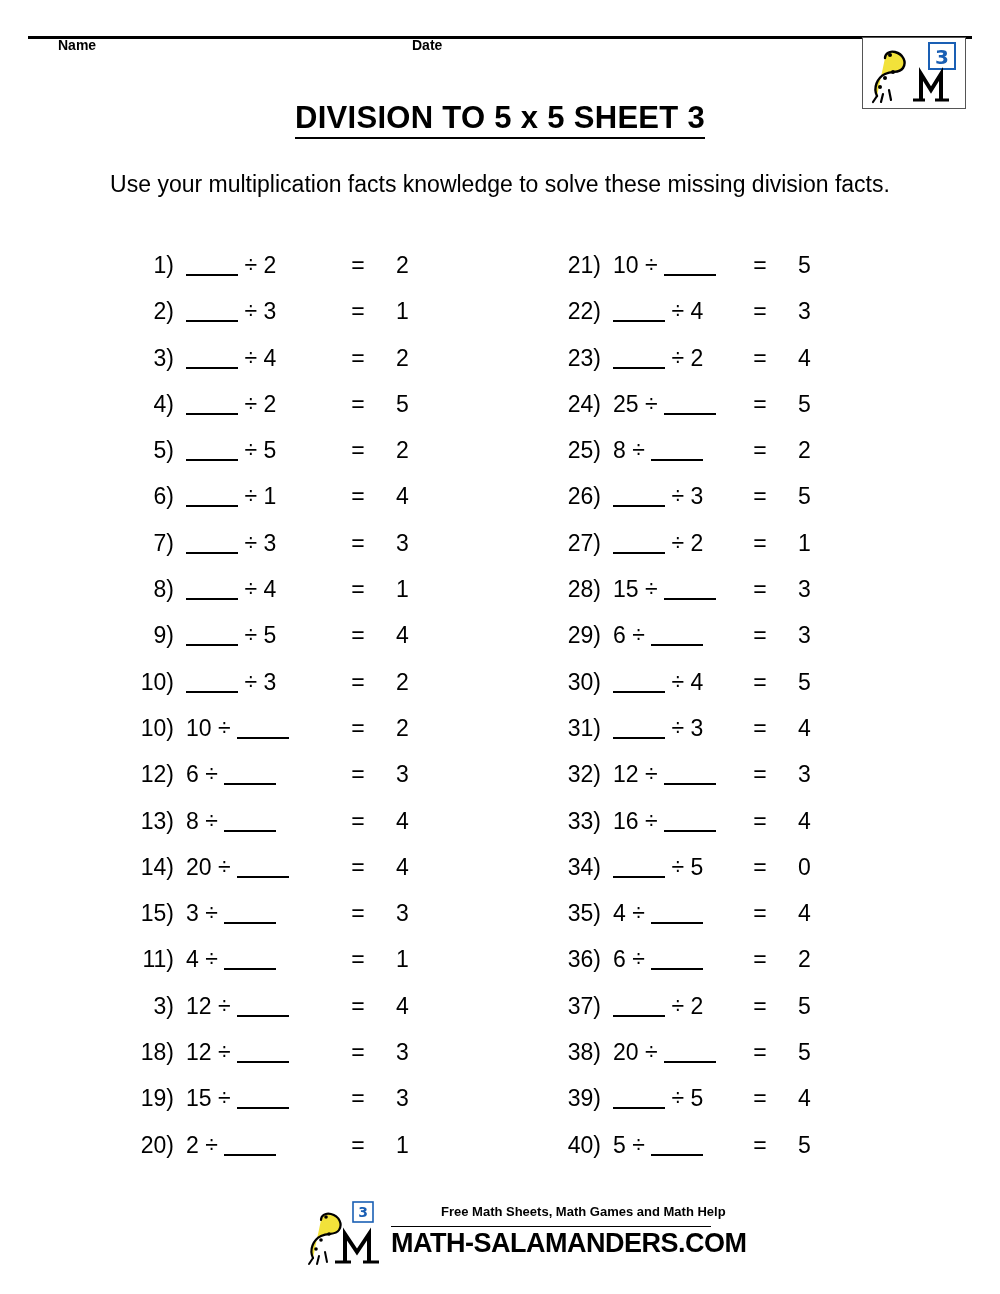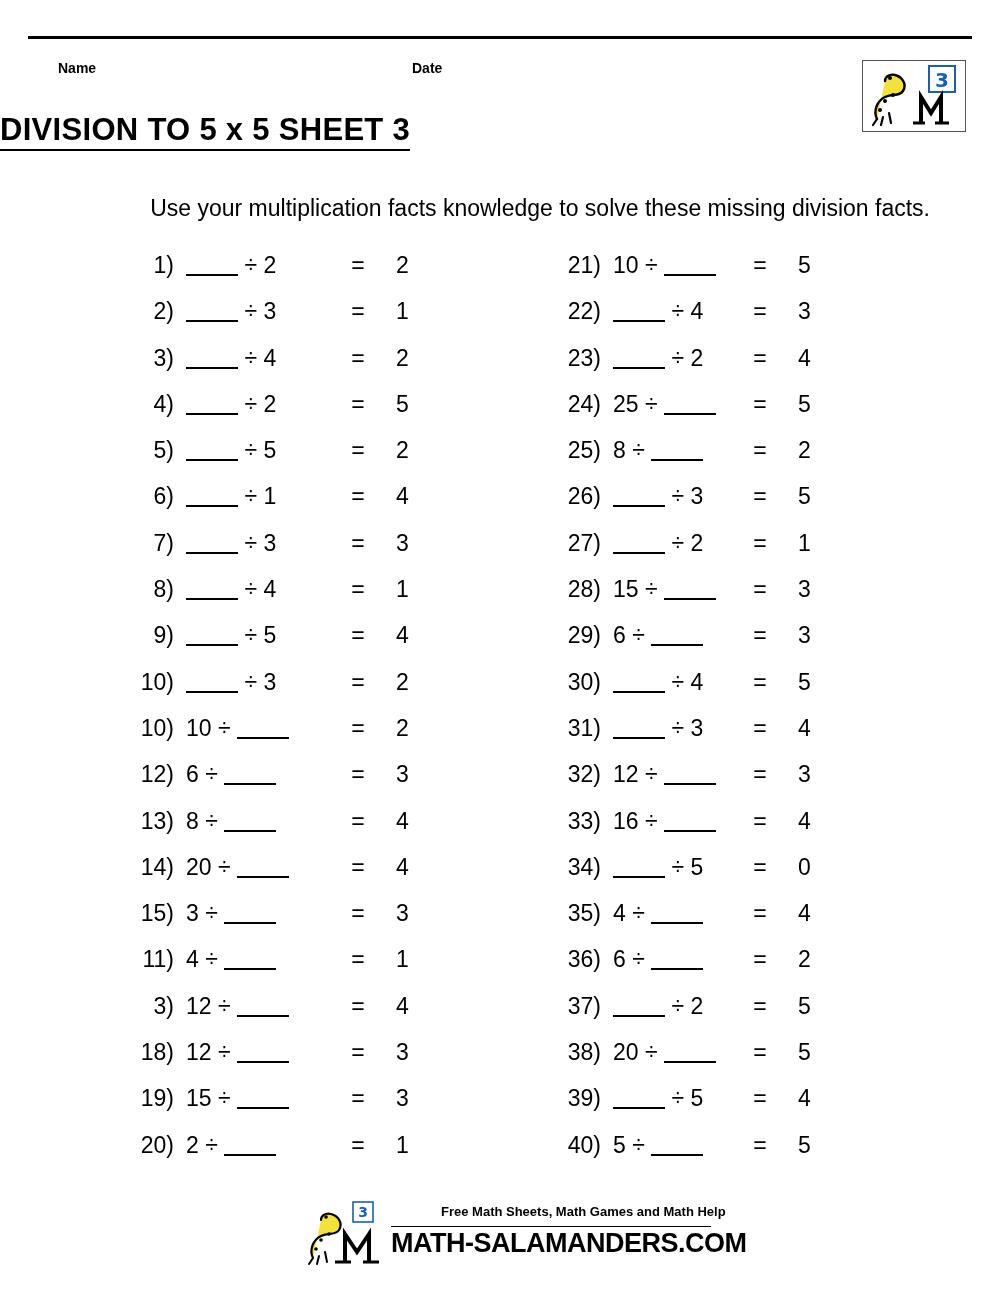--- a/index.html
+++ b/index.html
@@ -25,21 +25,21 @@
     position: absolute;
     left: 28px;
     top: 36px;
     width: 944px;
     height: 0;
     border-top: 3px solid #000;
   }
   .header {
     position: absolute;
     left: 0;
-    top: 60px;
+    top: 37px;
     width: 1000px;
     height: 40px;
   }
   .name-label {
     position: absolute;
     left: 58px;
     top: 0px;
     font-size: 14px;
     font-weight: bold;
   }
@@ -57,40 +57,39 @@
     width: 104px;
     height: 72px;
     border: 1px solid #555;
     background: #ffffff;
     box-sizing: border-box;
   }
   .logo-box svg { display: block; }
   .title {
     position: absolute;
     left: 0;
-    top: 112px;
-    width: 1000px;
-    text-align: left;
+    top: 100px;
+    width: 1000px;
+    text-align: center;
     font-size: 31px;
     font-weight: bold;
     letter-spacing: 0.3px;
   }
   .title span.inner {
     border-bottom: 2px solid #000;
     padding-bottom: 2px;
   }
   .subtitle {
     position: absolute;
     left: 70px;
     top: 168px;
     width: 860px;
-    text-align: right;
+    text-align: center;
     font-size: 23px;
     line-height: 32px;
-    margin-top: 24px;
   }
   .columns {
     position: absolute;
     left: 0;
     top: 252px;
     width: 1000px;
   }
   .col {
     position: absolute;
     top: 0;

